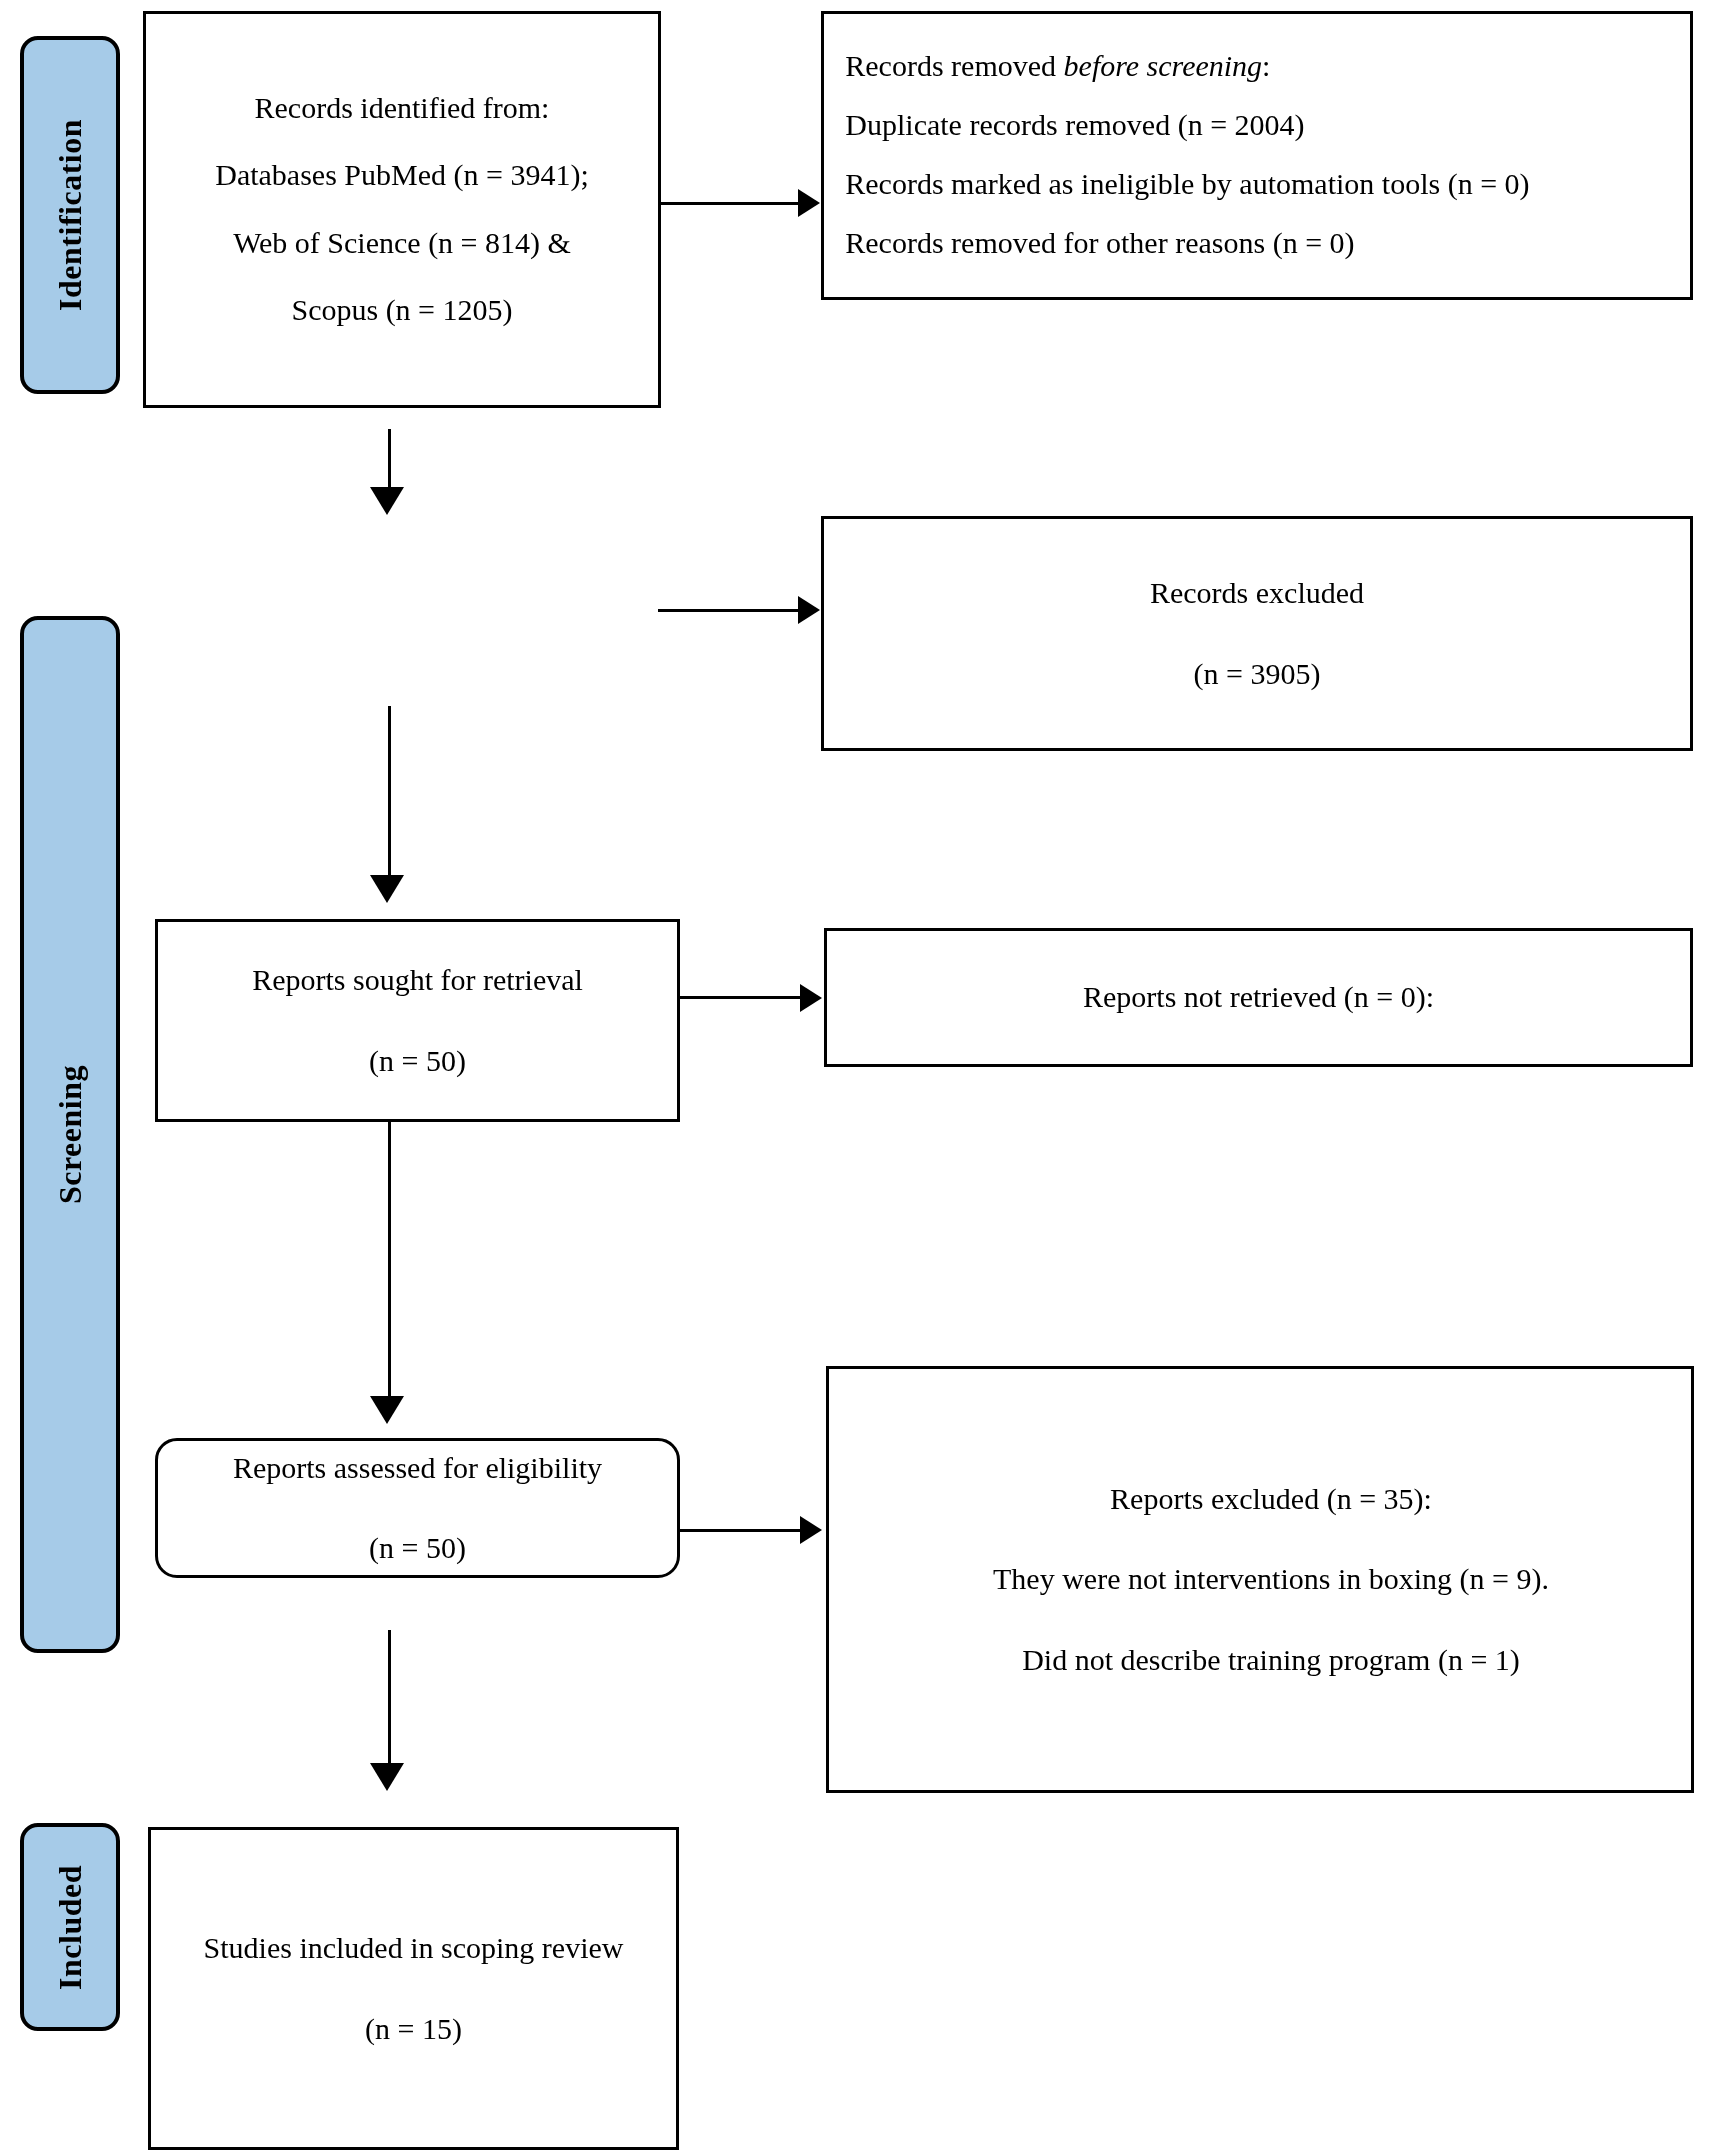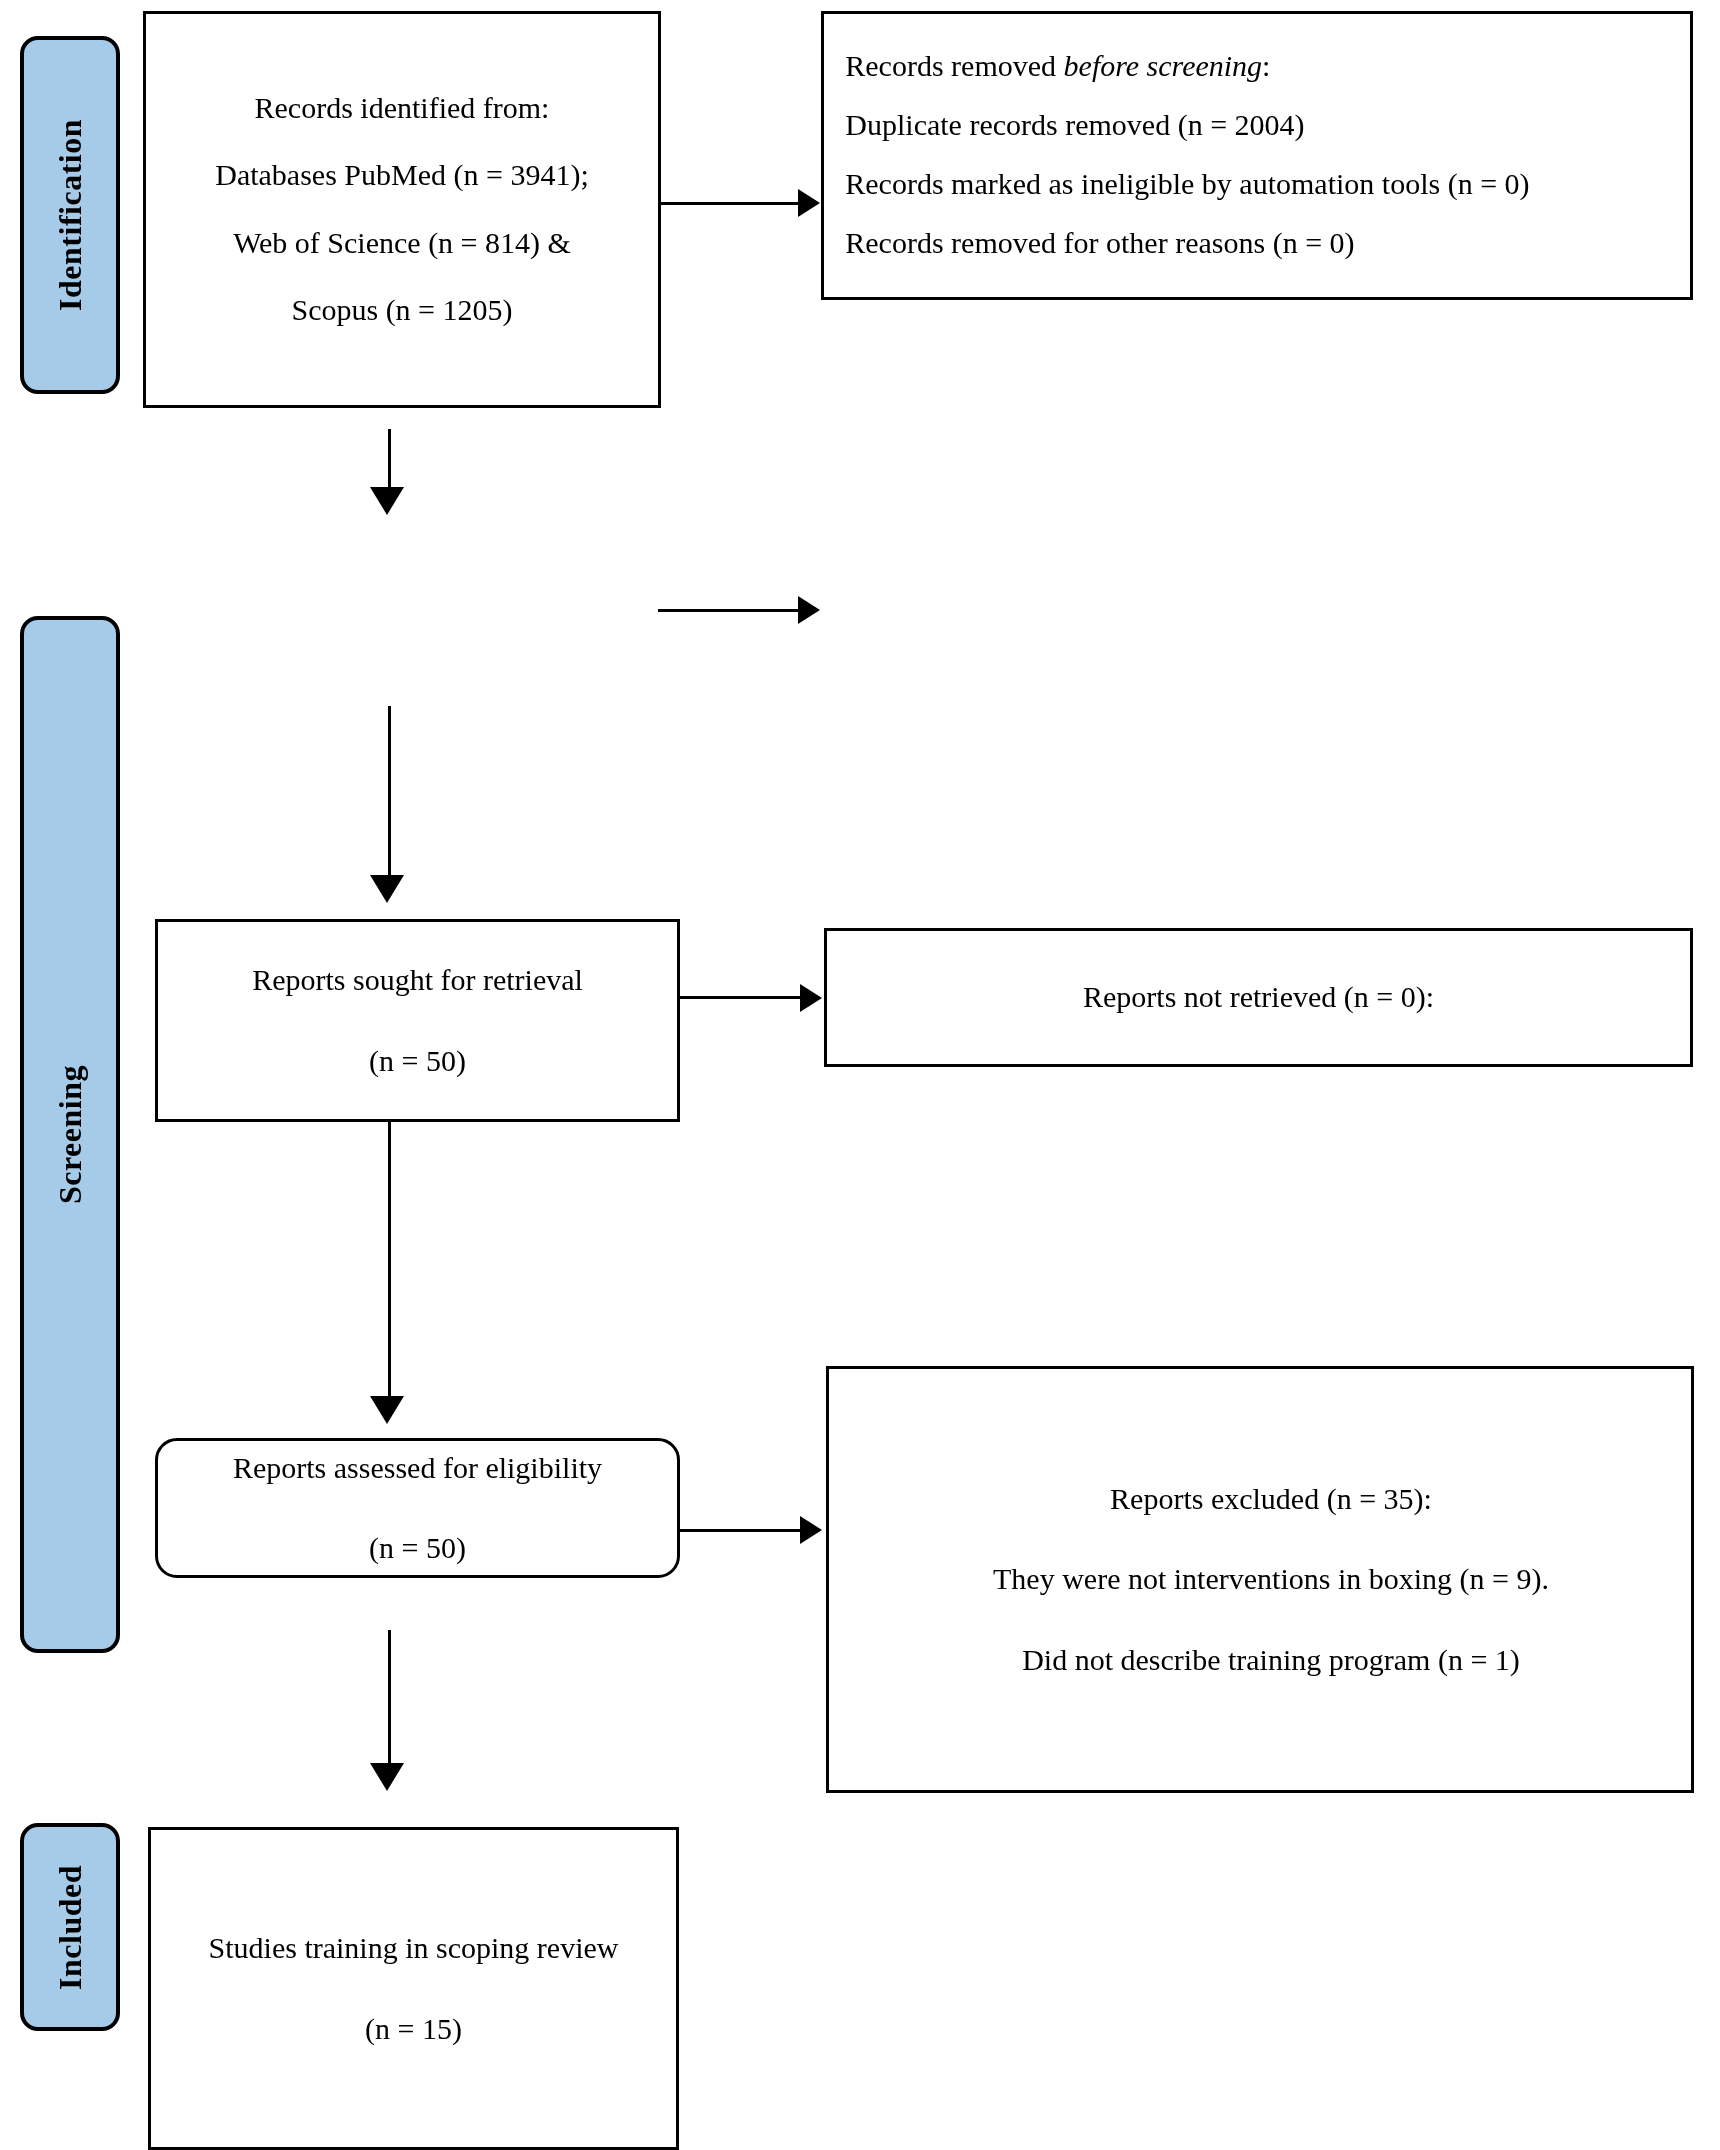--- a/index.html
+++ b/index.html
@@ -129,20 +129,24 @@
     <div class="line">Records removed for other reasons (n = 0)</div>
   </div>
 
   <div class="v-line" style="left:388px; top:429px; height:64px;"></div>
   <div class="v-arrow-head" style="left:370px; top:487px;"></div>
 
 
   <div class="h-line" style="left:658px; top:609px; width:141px;"></div>
   <div class="h-arrow-head" style="left:798px; top:596px;"></div>
 
+  <div class="flow-box centered" style="left:821px; top:516px; width:872px; height:235px;">
+    <div class="line spaced-lg">Records excluded</div>
+    <div class="line">(n = 3905)</div>
+  </div>
 
   <div class="v-line" style="left:388px; top:706px; height:176px;"></div>
   <div class="v-arrow-head" style="left:370px; top:875px;"></div>
 
   <div class="flow-box centered" style="left:155px; top:919px; width:525px; height:203px;">
     <div class="line spaced-lg">Reports sought for retrieval</div>
     <div class="line">(n = 50)</div>
   </div>
 
   <div class="h-line" style="left:680px; top:996px; width:122px;"></div>
@@ -166,18 +170,18 @@
   <div class="flow-box centered" style="left:826px; top:1366px; width:868px; height:427px;padding-left:22px;">
     <div class="line spaced-lg">Reports excluded (n = 35):</div>
     <div class="line spaced-lg">They were not interventions in boxing (n = 9).</div>
     <div class="line">Did not describe training program (n = 1)</div>
   </div>
 
   <div class="v-line" style="left:388px; top:1630px; height:140px;"></div>
   <div class="v-arrow-head" style="left:370px; top:1763px;"></div>
 
   <div class="flow-box centered" style="left:148px; top:1827px; width:531px; height:323px;">
-    <div class="line spaced-lg">Studies training in scoping review</div>
+    <div class="line spaced-lg">Studies included in scoping review</div>
     <div class="line">(n = 15)</div>
   </div>
 
 </div>
 
 
 </body></html>

